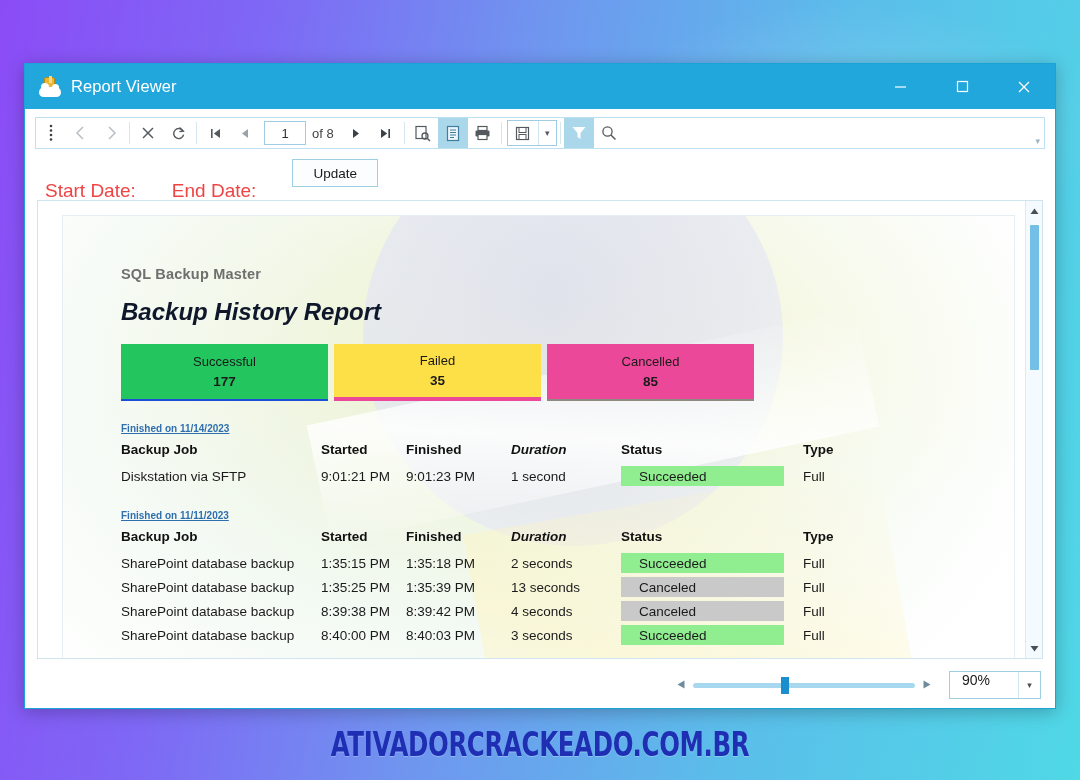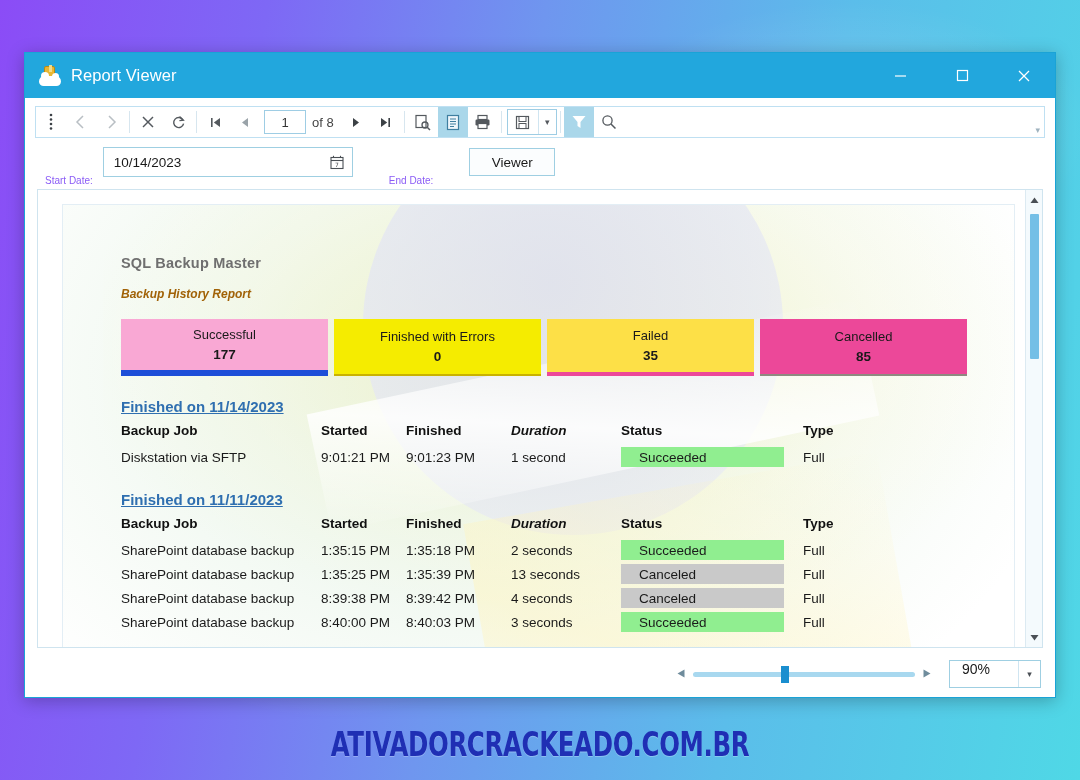--- a/index.html
+++ b/index.html
@@ -12,21 +12,21 @@
     background: linear-gradient(100deg, #8b4cf6 0%, #7e68f5 22%, #6f96ef 45%, #5bbdea 70%, #4fd8e6 100%);
     position: relative;
   }
   
   .bg-blob { position: absolute; border-radius: 50%; pointer-events: none; }
   .bg-blob.b1 { left: 120px; top: 420px; width: 420px; height: 300px; background: radial-gradient(ellipse at center, rgba(255,255,255,.22), rgba(255,255,255,0) 70%); }
   .bg-blob.b2 { left: 600px; top: 0px; width: 500px; height: 260px; background: radial-gradient(ellipse at center, rgba(255,255,255,.18), rgba(255,255,255,0) 70%); }
 
   
   .window {
-    position: absolute; left: 24px; top: 52px;
+    position: absolute; left: 24px; top: 63px;
     width: 1032px; height: 646px;
     background: #ffffff;
     border: 1px solid #1aa3d6;
     box-shadow: 0 3px 16px rgba(0,0,0,.25);
     display: flex; flex-direction: column;
   }
   .titlebar {
     height: 45px; background: #22a7dd; color: #ffffff;
     display: flex; align-items: center; flex: none;
     position: relative;
@@ -84,21 +84,21 @@
   .save-combo .cv { width:18px; height:24px; display:flex;align-items:center;justify-content:center; color:#54595e; border-left:1px solid #cfe5f1;}
   .tb-overflow {
     position:absolute; right:4px; bottom:2px; color:#9fb3bf; font-size:9px;
   }
 
   
   .filterbar {
     height: 48px; display: flex; align-items: center; padding: 0 20px; flex: none;
     gap: 0;
   }
-  .f-label { font-size: 10px; color: #8b5cf6; margin-top: 36px; }
+  .f-label { font-size: 19px; color: #ef4444; margin-top: 36px; }
   .date-field {
     height: 30px; border: 1px solid #9fcfe2; background:#fff;
     display:flex; align-items:center; justify-content:space-between;
     padding: 0 8px 0 10px; margin-left: 10px;
   }
   .date-field.start { width: 250px; }
   .date-field.end { width: 262px; }
   .date-field .val { font-size: 13.5px; color:#1a1a1a; }
   .cal-icon { color:#4a4f55; display:flex; }
   .spacer-md { width: 36px; }
@@ -139,32 +139,32 @@
     transform: rotate(-12deg);
   }
   .wm-ysheen {
     left: 430px; top: 280px; width: 420px; height: 380px;
     background: linear-gradient(30deg, rgba(255,248,200,0) 0%, rgba(255,244,190,.5) 50%, rgba(255,255,255,0) 100%);
     transform: rotate(-10deg);
   }
   .report-content { position: relative; padding: 50px 0 0 58px; }
 
   .brand { font-size: 14.5px; font-weight: bold; color: #6f6f6f; letter-spacing:.2px; }
-  .rtitle { font-size: 12px; font-weight: bold; font-style: italic; color: #a16207; margin-top: 16px; }
+  .rtitle { font-size: 24px; font-weight: bold; font-style: italic; color: #0f172a; margin-top: 16px; }
 
   .cards { display: flex; margin-top: 18px; gap: 6px; }
   .card {
     width: 207px; height: 57px; display:flex; flex-direction:column;
     align-items:center; justify-content:center; gap:5px;
   }
   .card .c-label { font-size: 13px; color:#1a1a1a; }
   .card .c-value { font-size: 13.5px; font-weight: bold; color:#1a1a1a; }
 
   .group-head {
-    font-size: 15px; font-weight: bold; color: #2f6fb0; text-decoration: underline;
+    font-size: 10px; font-weight: bold; color: #2f6fb0; text-decoration: underline;
     margin-top: 22px;
   }
   table.rpt { border-collapse: collapse; margin-top: 8px; }
   table.rpt th {
     text-align:left; font-size: 13.5px; font-weight:bold; color:#111; padding: 0 0 7px 0;
   }
   table.rpt td { font-size: 13.5px; color:#1a1a1a; padding: 2px 0; height: 23px; }
   .col-job { width: 200px; }
   .col-started { width: 85px; }
   .col-finished { width: 105px; }
@@ -354,58 +354,42 @@
             <circle cx="6.5" cy="6.5" r="4.6" fill="none" stroke="#54595e" stroke-width="1.3"></circle>
             <line x1="10" y1="10" x2="14.5" y2="14.5" stroke="#54595e" stroke-width="1.5"></line>
           </svg>
       </div>
       <div class="tb-overflow">▾</div>
     </div>
   </div>
 
   <div class="filterbar">
     <div class="f-label">Start Date:</div>
-    <div class="date-field start">
-      <span class="val">10/14/2023</span>
-      <span class="cal-icon">
-        <svg width="14" height="15" viewBox="0 0 14 15">
-            <rect x="1" y="2.5" width="12" height="11" fill="none" stroke="#4a4f55" stroke-width="1.1"></rect>
-            <line x1="1" y1="5.5" x2="13" y2="5.5" stroke="#4a4f55" stroke-width="1.1"></line>
-            <line x1="3.5" y1="0.8" x2="3.5" y2="3" stroke="#4a4f55" stroke-width="1.1"></line>
-            <line x1="10.5" y1="0.8" x2="10.5" y2="3" stroke="#4a4f55" stroke-width="1.1"></line>
-            <text x="7" y="11.8" font-size="6" text-anchor="middle" fill="#4a4f55" font-family="DejaVu Sans">7</text>
-          </svg>
-      </span>
-    </div>
     <div class="spacer-md"></div>
     <div class="f-label">End Date:</div>
-    <div class="update-btn">Viewer</div>
+    <div class="update-btn">Update</div>
   </div>
 
   <div class="report-outer">
     <div class="report-scrollarea">
       <div class="report-page">
         <div class="wm wm-green"></div>
         <div class="wm wm-yellow"></div>
         <div class="wm wm-globe"></div>
         <div class="wm wm-band"></div>
         <div class="wm wm-ysheen"></div>
 
         <div class="report-content">
           <div class="brand">SQL Backup Master</div>
           <div class="rtitle">Backup History Report</div>
 
           <div class="cards">
-            <div class="card" style="background:#f9a8d4;border-bottom:6px solid #1d4ed8">
+            <div class="card" style="background:#22c55e;border-bottom:2px solid #1d4ed8">
               <div class="c-label">Successful</div>
               <div class="c-value">177</div>
-            </div>
-            <div class="card" style="background:#f5ec00;border-bottom:2px solid #c9b200">
-              <div class="c-label">Finished with Errors</div>
-              <div class="c-value">0</div>
             </div>
             <div class="card" style="background:#fde047;border-bottom:4px solid #ec4899">
               <div class="c-label">Failed</div>
               <div class="c-value">35</div>
             </div>
             <div class="card" style="background:#ec4899;border-bottom:2px solid #8e8a80">
               <div class="c-label">Cancelled</div>
               <div class="c-value">85</div>
             </div>
           </div>

